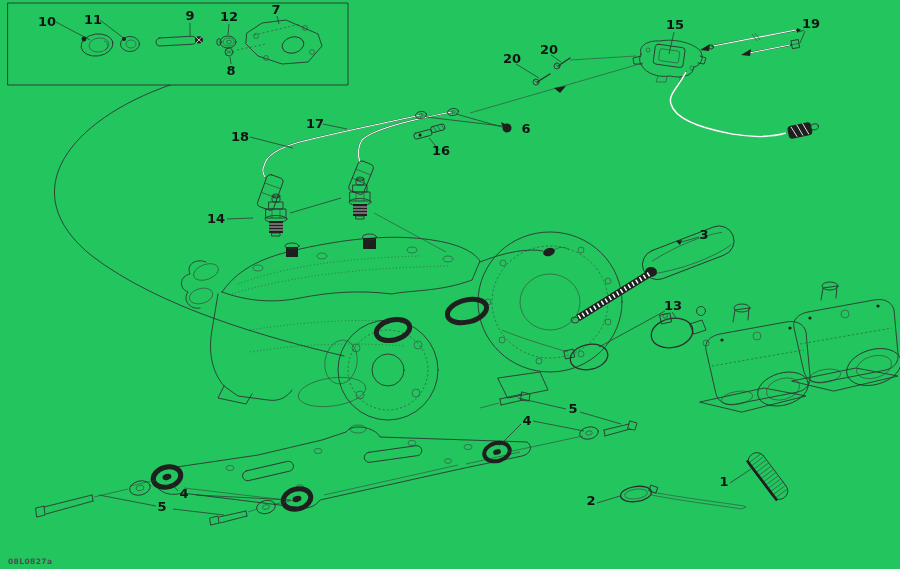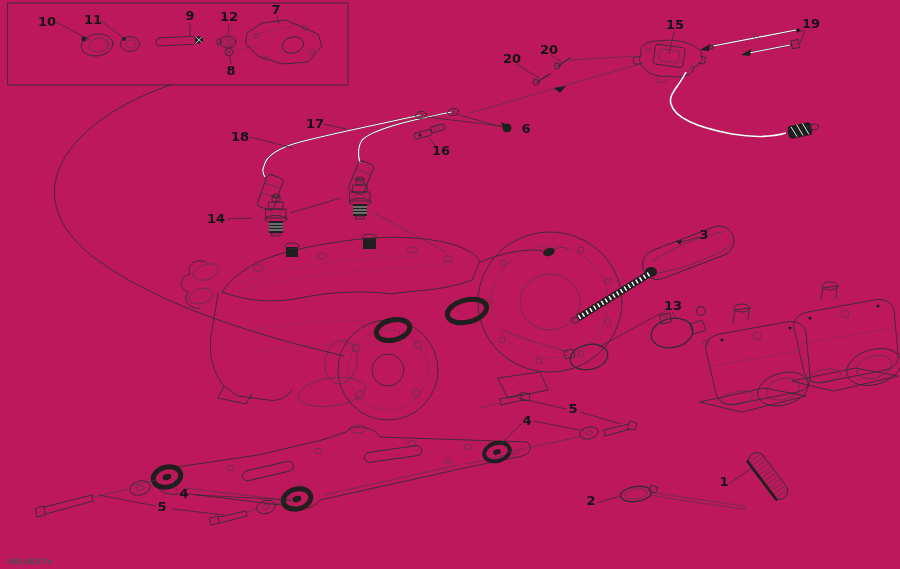--- a/index.html
+++ b/index.html
@@ -1,16 +1,16 @@
 <!DOCTYPE html>
 <html><head>
 <meta charset="utf-8">
 <style>
   html,body{margin:0;padding:0;background:#ffffff;}
-  .stage{position:relative;width:900px;height:569px;background:#be185d;overflow:hidden;
+  .stage{position:relative;width:900px;height:569px;background:#22c55e;overflow:hidden;
          font-family:"DejaVu Sans",sans-serif;}
   svg{display:block;}
   .ln{stroke:#2e2e2e;stroke-width:.85;fill:none;stroke-linecap:round;stroke-linejoin:round;}
   .ln2{stroke:#2e2e2e;stroke-width:1.3;fill:none;stroke-linecap:round;stroke-linejoin:round;}
   .thin{stroke:#3a3a3a;stroke-width:.55;fill:none;}
   .ldr{stroke:#2e2e2e;stroke-width:.7;fill:none;}
   .dash{stroke-dasharray:2.2,2.2;}
   .dot{stroke-dasharray:1,2.4;}
   .dark{fill:#1f1f1f;stroke:none;}
   .ring{stroke:#1f1f1f;fill:none;}

